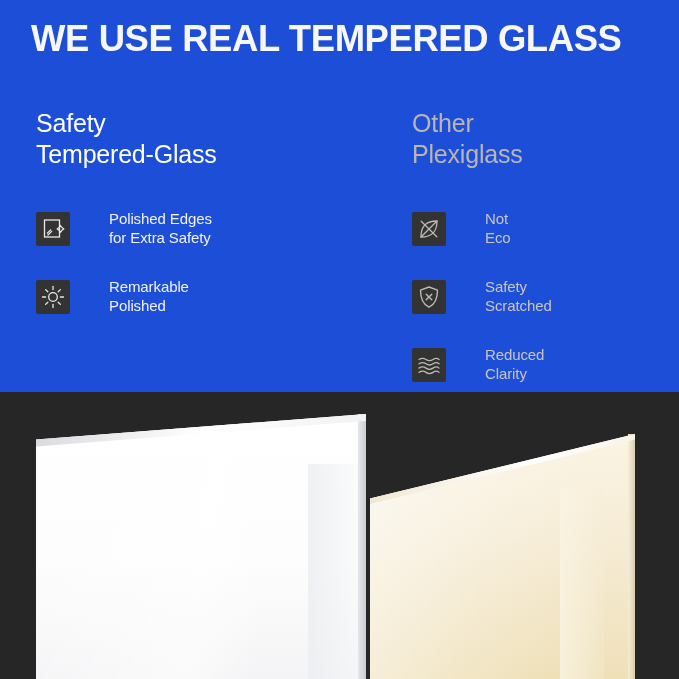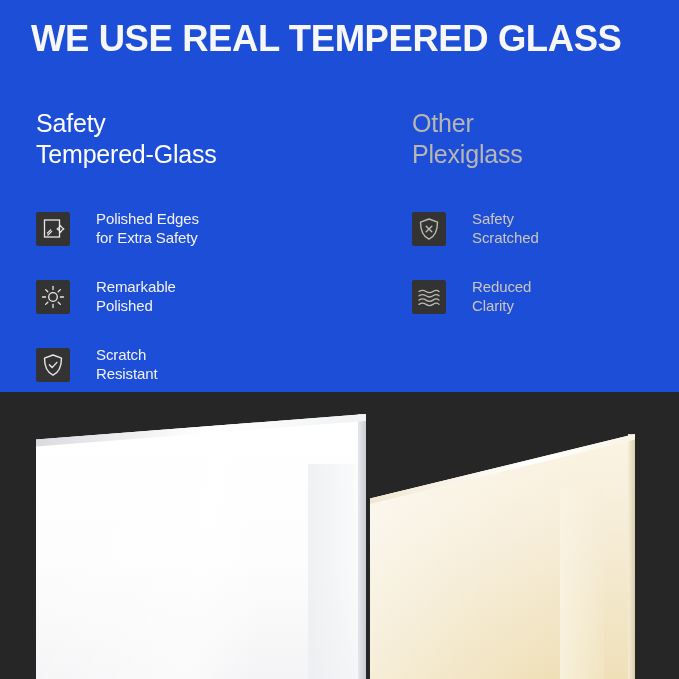--- a/index.html
+++ b/index.html
@@ -74,21 +74,21 @@
     top: 0;
     width: 34px;
     height: 34px;
     background: #333333;
     border-radius: 2px;
     display: block;
   }
   .tile svg { display: block; }
   .feature-label {
     position: absolute;
-    left: 60px;
+    left: 73px;
     top: -3px;
     font-size: 15px;
     line-height: 19px;
     letter-spacing: -0.1px;
     white-space: pre-line;
   }
   .col-left  .feature-label { color: #f2f2f2; }
   .col-right .feature-label { color: #c9c6c1; }
 
   
@@ -226,40 +226,41 @@
               <line x1="22.2" y1="22.2" x2="24.4" y2="24.4"></line>
               <line x1="24.4" y1="9.6" x2="22.2" y2="11.8"></line>
               <line x1="11.8" y1="22.2" x2="9.6" y2="24.4"></line>
             </g>
           </svg>
         </span>
         <span class="feature-label">Remarkable
 Polished</span>
       </div>
 
-      <div class="feature">
-        <span class="tile">
-          <svg width="34" height="34" viewBox="0 0 34 34">
-            <path d="M17 7 L25.5 10.2 C25.5 19 22.5 24.5 17 27.2 C11.5 24.5 8.5 19 8.5 10.2 Z" fill="none" stroke="#e8e8e8" stroke-width="1.4" stroke-linejoin="round"></path>
-            <path d="M13.4 16.8 l2.7 2.8 4.8 -5.2" fill="none" stroke="#e8e8e8" stroke-width="1.4" stroke-linecap="round" stroke-linejoin="round"></path>
-          </svg>
-        </span>
-        <span class="feature-label">Scratch
-Resistant</span>
-      </div>
 
     </div>
   </div>
 
   <div class="column col-right">
     <div class="col-title">Other
 Plexiglass</div>
 
     <div class="features">
 
+      <div class="feature">
+        <span class="tile">
+          <svg width="34" height="34" viewBox="0 0 34 34">
+            <path d="M9 25 C9 14 14 9 25 9 C25 20 20 25 9 25 Z" fill="none" stroke="#bdbab5" stroke-width="1.3" stroke-linejoin="round"></path>
+            <line x1="9" y1="25" x2="25" y2="9" stroke="#bdbab5" stroke-width="1.3" stroke-linecap="round"></line>
+            <line x1="9.2" y1="9.2" x2="24.8" y2="24.8" stroke="#bdbab5" stroke-width="1.3" stroke-linecap="round"></line>
+          </svg>
+        </span>
+        <span class="feature-label">Not
+Eco</span>
+      </div>
 
       <div class="feature">
         <span class="tile">
           <svg width="34" height="34" viewBox="0 0 34 34">
             <path d="M17 7 L25.5 10.2 C25.5 19 22.5 24.5 17 27.2 C11.5 24.5 8.5 19 8.5 10.2 Z" fill="none" stroke="#bdbab5" stroke-width="1.4" stroke-linejoin="round"></path>
             <line x1="14.2" y1="14.2" x2="19.8" y2="19.8" stroke="#bdbab5" stroke-width="1.4" stroke-linecap="round"></line>
             <line x1="19.8" y1="14.2" x2="14.2" y2="19.8" stroke="#bdbab5" stroke-width="1.4" stroke-linecap="round"></line>
           </svg>
         </span>
         <span class="feature-label">Safety

